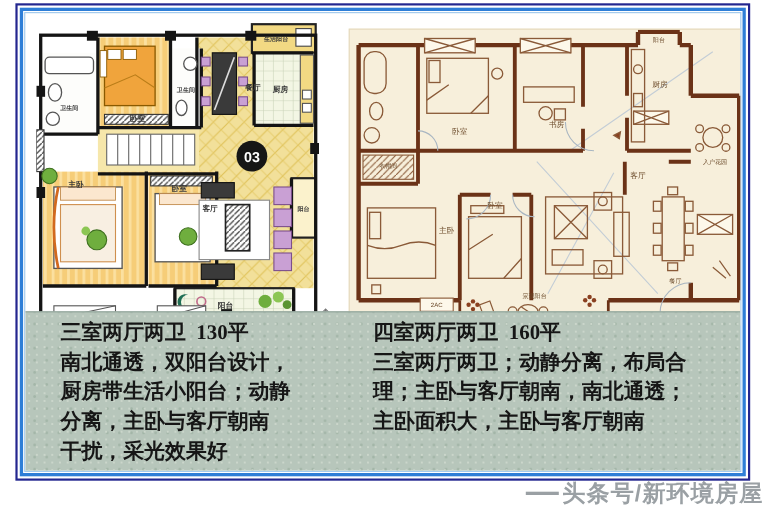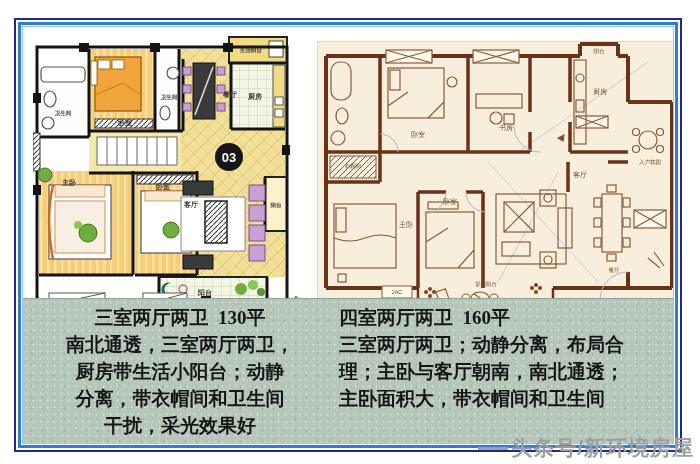--- a/index.html
+++ b/index.html
@@ -2,21 +2,21 @@
 <html><head>
 <meta charset="utf-8">
 <style>
   html,body{margin:0;padding:0;}
   body{
     width:700px;height:464px;position:relative;overflow:hidden;
     background:#ffffff;font-family:"Liberation Sans",sans-serif;
   }
   
   .frame-outer{
-    position:absolute;left:14px;top:18px;width:668px;height:434px;
+    position:absolute;left:14px;top:3px;width:668px;height:434px;
     border:2px solid #23268f;background:#ffffff;padding:2px;box-sizing:border-box;
   }
   .frame-mid{
     width:100%;height:100%;box-sizing:border-box;
     border:3px solid #2e7ed7;padding:1px;
   }
   .frame-inner{
     width:100%;height:100%;box-sizing:border-box;position:relative;
     border:1px solid #9cc6ec;background:#ffffff;overflow:hidden;
   }
@@ -43,21 +43,21 @@
       radial-gradient(#a3b6a8 1px, transparent 1.4px);
     background-size:7px 7px,11px 11px;
     background-position:0 0,3px 5px;
     border-top:1px solid #8fa399;
   }
   .desc{
     position:absolute;top:5px;color:#161616;
     font-family:"Liberation Serif",serif;
     font-size:19px;line-height:27px;font-weight:bold;
   }
-  .desc-left{left:32px;width:250px;text-align:center;}
+  .desc-left{left:32px;width:250px;}
   .desc-right{left:298px;width:350px;margin-left:18px;}
   .desc-line{white-space:pre;}
   
   .watermark{
     position:absolute;right:6px;bottom:2px;z-index:5;
     color:#9aa0a4;font-size:21px;font-weight:bold;
     font-family:"Liberation Sans",sans-serif;letter-spacing:1px;
     display:flex;align-items:center;
   }
   .watermark .dash{
@@ -397,30 +397,30 @@
         <text class="rp-label" x="132" y="162" text-anchor="middle">卧室</text>
         <text class="rp-label" x="262" y="135" text-anchor="middle">客厅</text>
         <text class="rp-label-s" x="296" y="230" text-anchor="middle">餐厅</text>
         <text class="rp-label-s" x="168" y="244" text-anchor="middle">景观阳台</text>
       </svg>
     </div>
 
     <div class="desc-band">
       <div class="desc desc-left">
         <div class="desc-line">三室两厅两卫  130平</div>
-        <div class="desc-line">南北通透，三室两厅两卫，</div>
+        <div class="desc-line">南北通透，双阳台设计，</div>
         <div class="desc-line">厨房带生活小阳台；动静</div>
-        <div class="desc-line">分离，带衣帽间和卫生间</div>
+        <div class="desc-line">分离，主卧与客厅朝南</div>
         <div class="desc-line">干扰，采光效果好</div>
       </div>
       <div class="desc desc-right">
         <div class="desc-line">四室两厅两卫  160平</div>
         <div class="desc-line">三室两厅两卫；动静分离，布局合</div>
         <div class="desc-line">理；主卧与客厅朝南，南北通透；</div>
-        <div class="desc-line">主卧面积大，带衣帽间和卫生间</div>
+        <div class="desc-line">主卧面积大，主卧与客厅朝南</div>
       </div>
     </div>
 
   </div>
  </div>
 </div>
 
 <div class="watermark">
   <span class="dash"></span>
   <span>头条号/新环境房屋</span>

